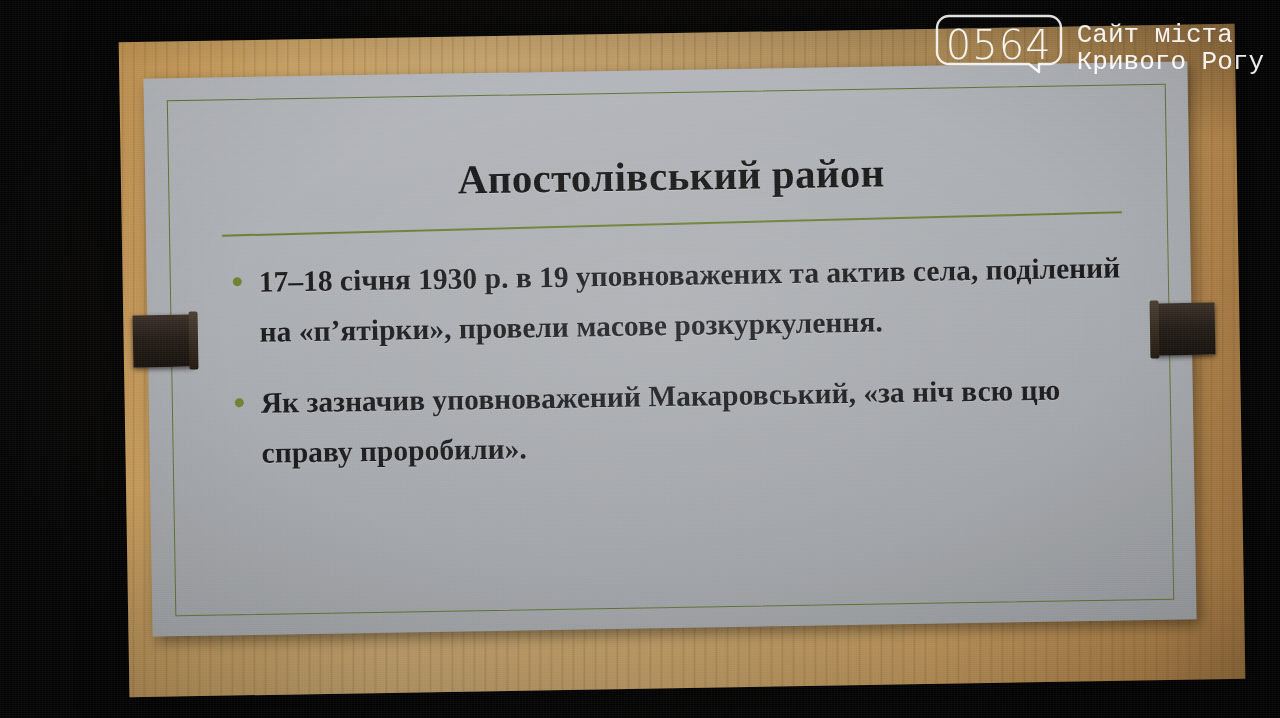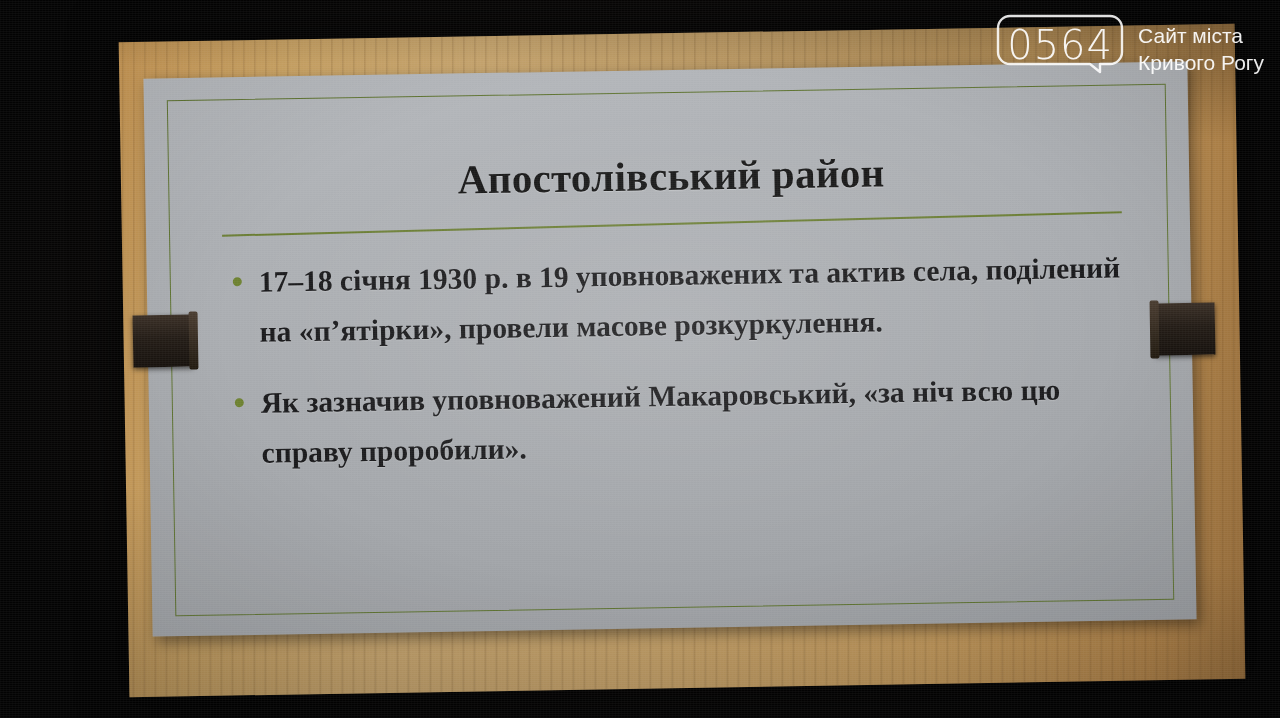--- a/index.html
+++ b/index.html
@@ -220,22 +220,22 @@
     align-items: center;
     justify-content: center;
     font-family: "DejaVu Sans", sans-serif;
     font-size: 40px;
     font-weight: 300;
     letter-spacing: 1px;
     color: rgba(255,255,255,0.92);
   }
   .wm-text {
     margin-top: 8px;
-    font-family: Liberation Sans, sans-serif;
-    font-size: 21px;
+    font-family: Liberation Mono, monospace;
+    font-size: 26px;
     line-height: 27px;
     font-weight: 400;
     color: rgba(255,255,255,0.92);
     white-space: pre-line;
   }
 
   
   .photo-grain {
     position: absolute;
     inset: 0;

